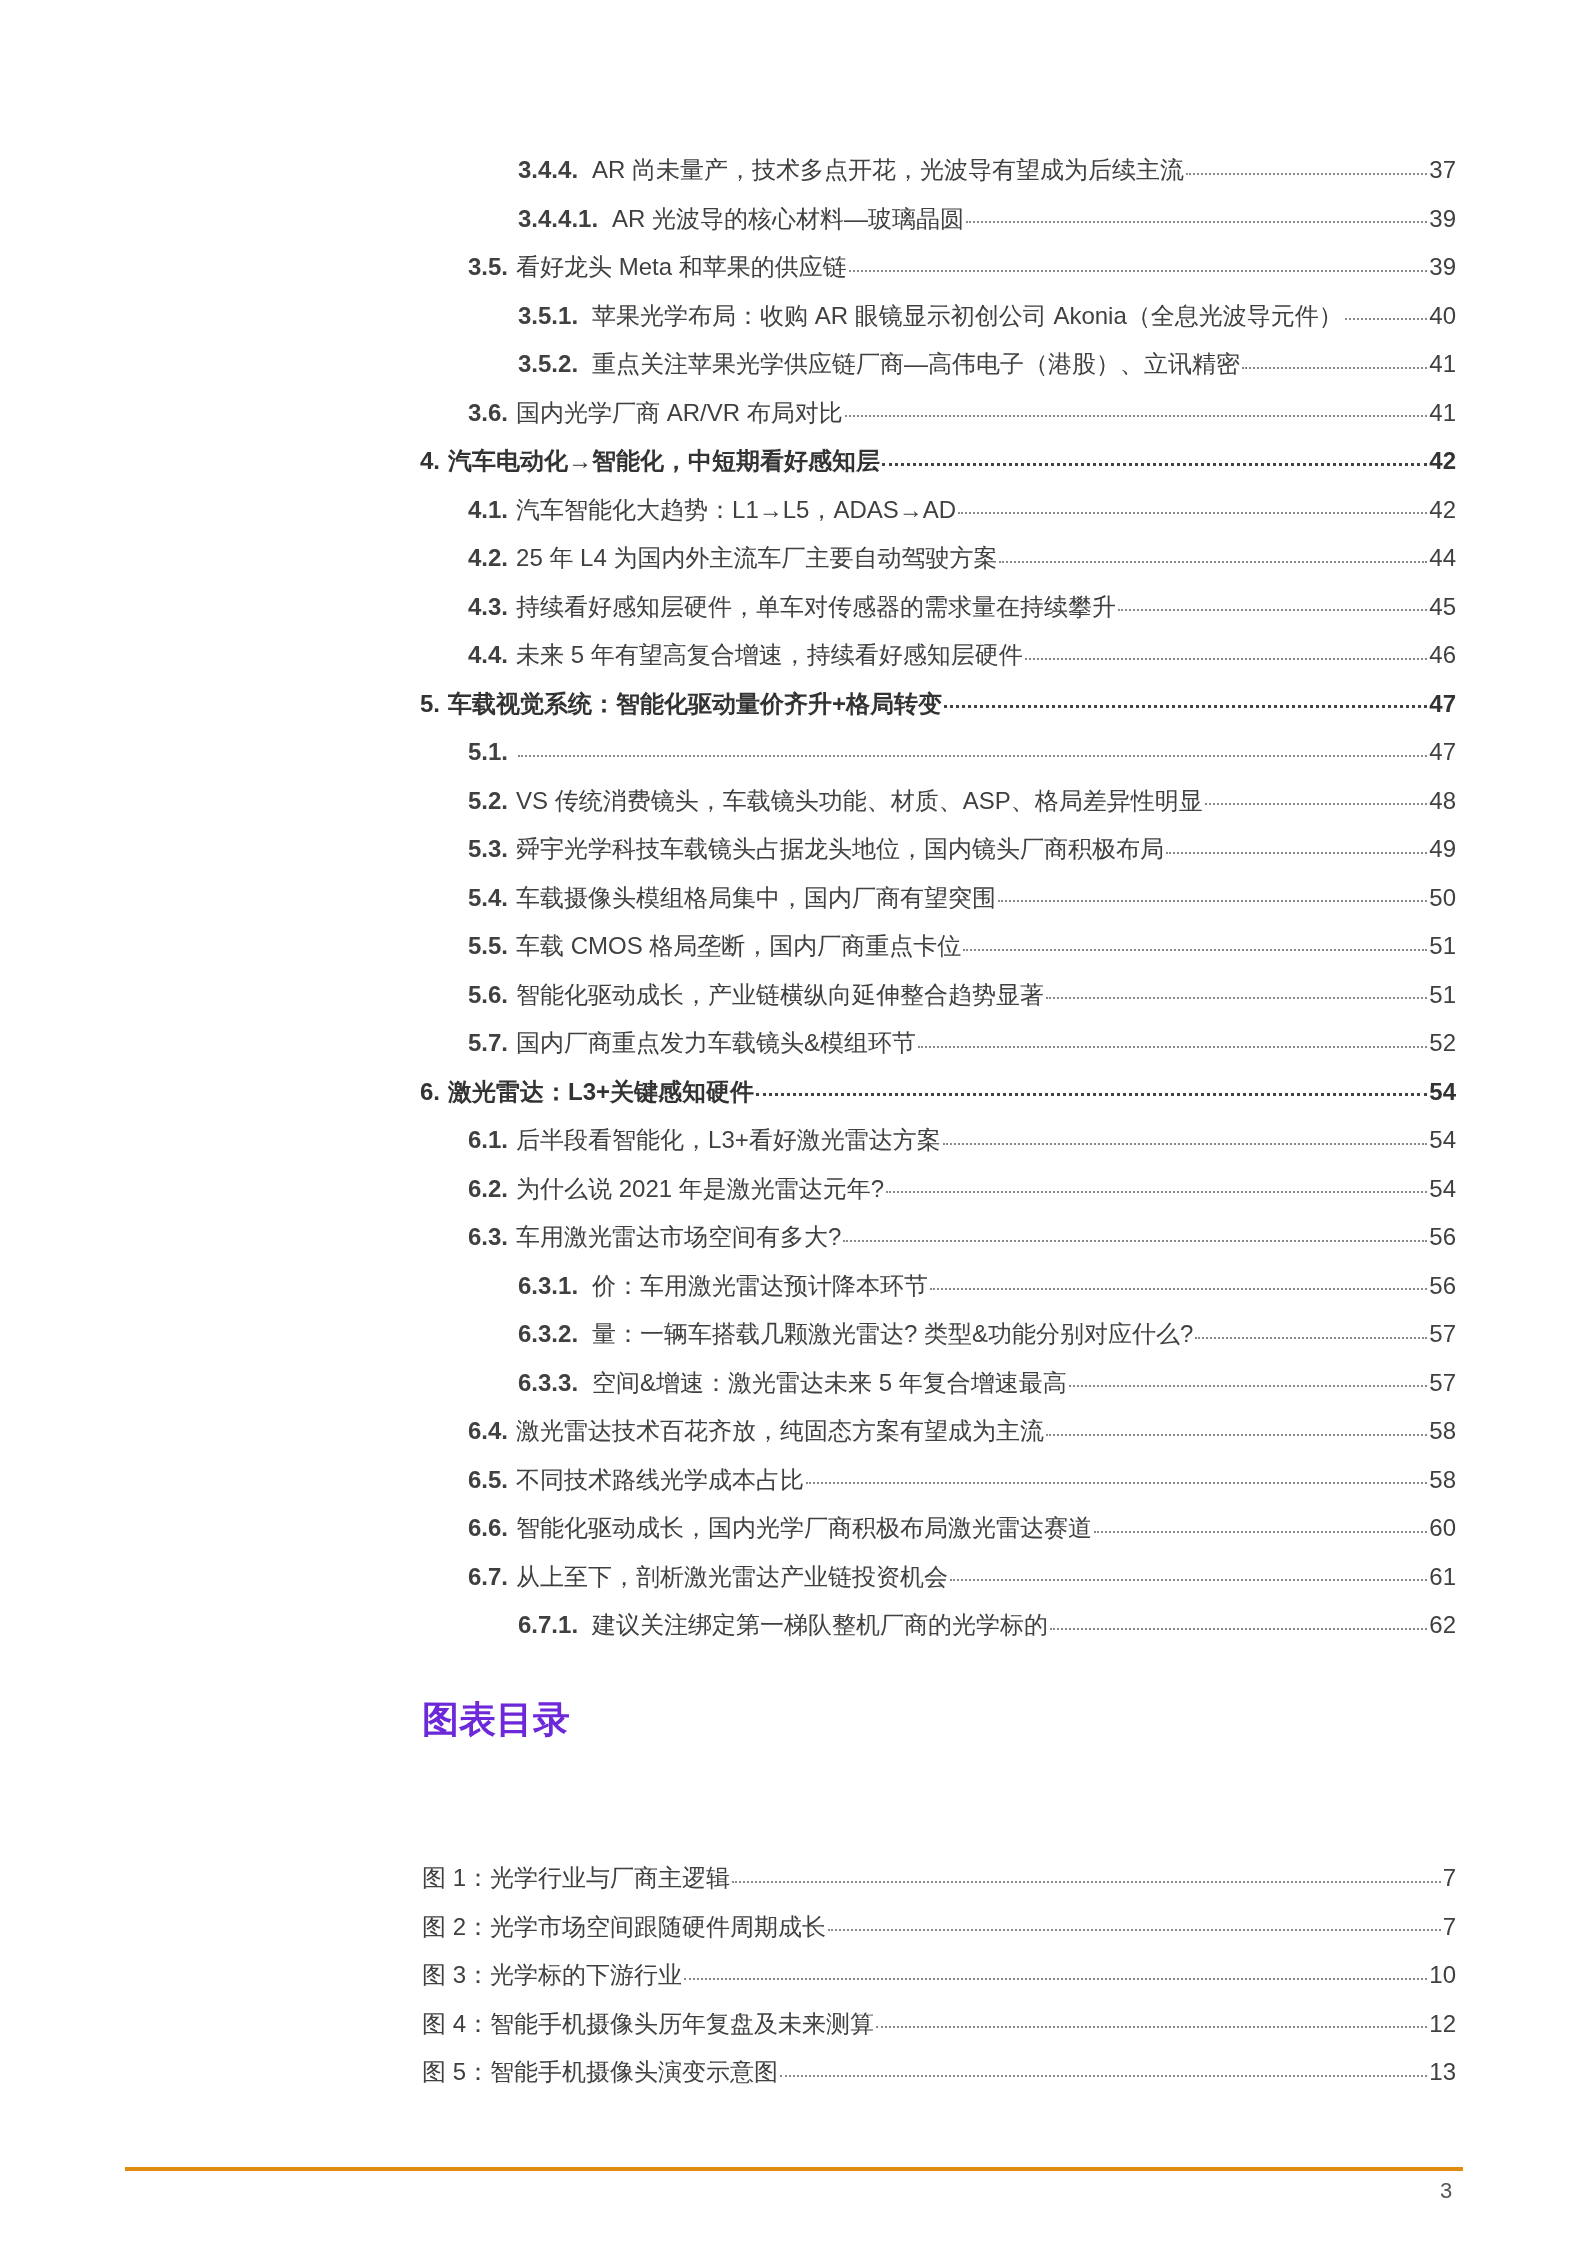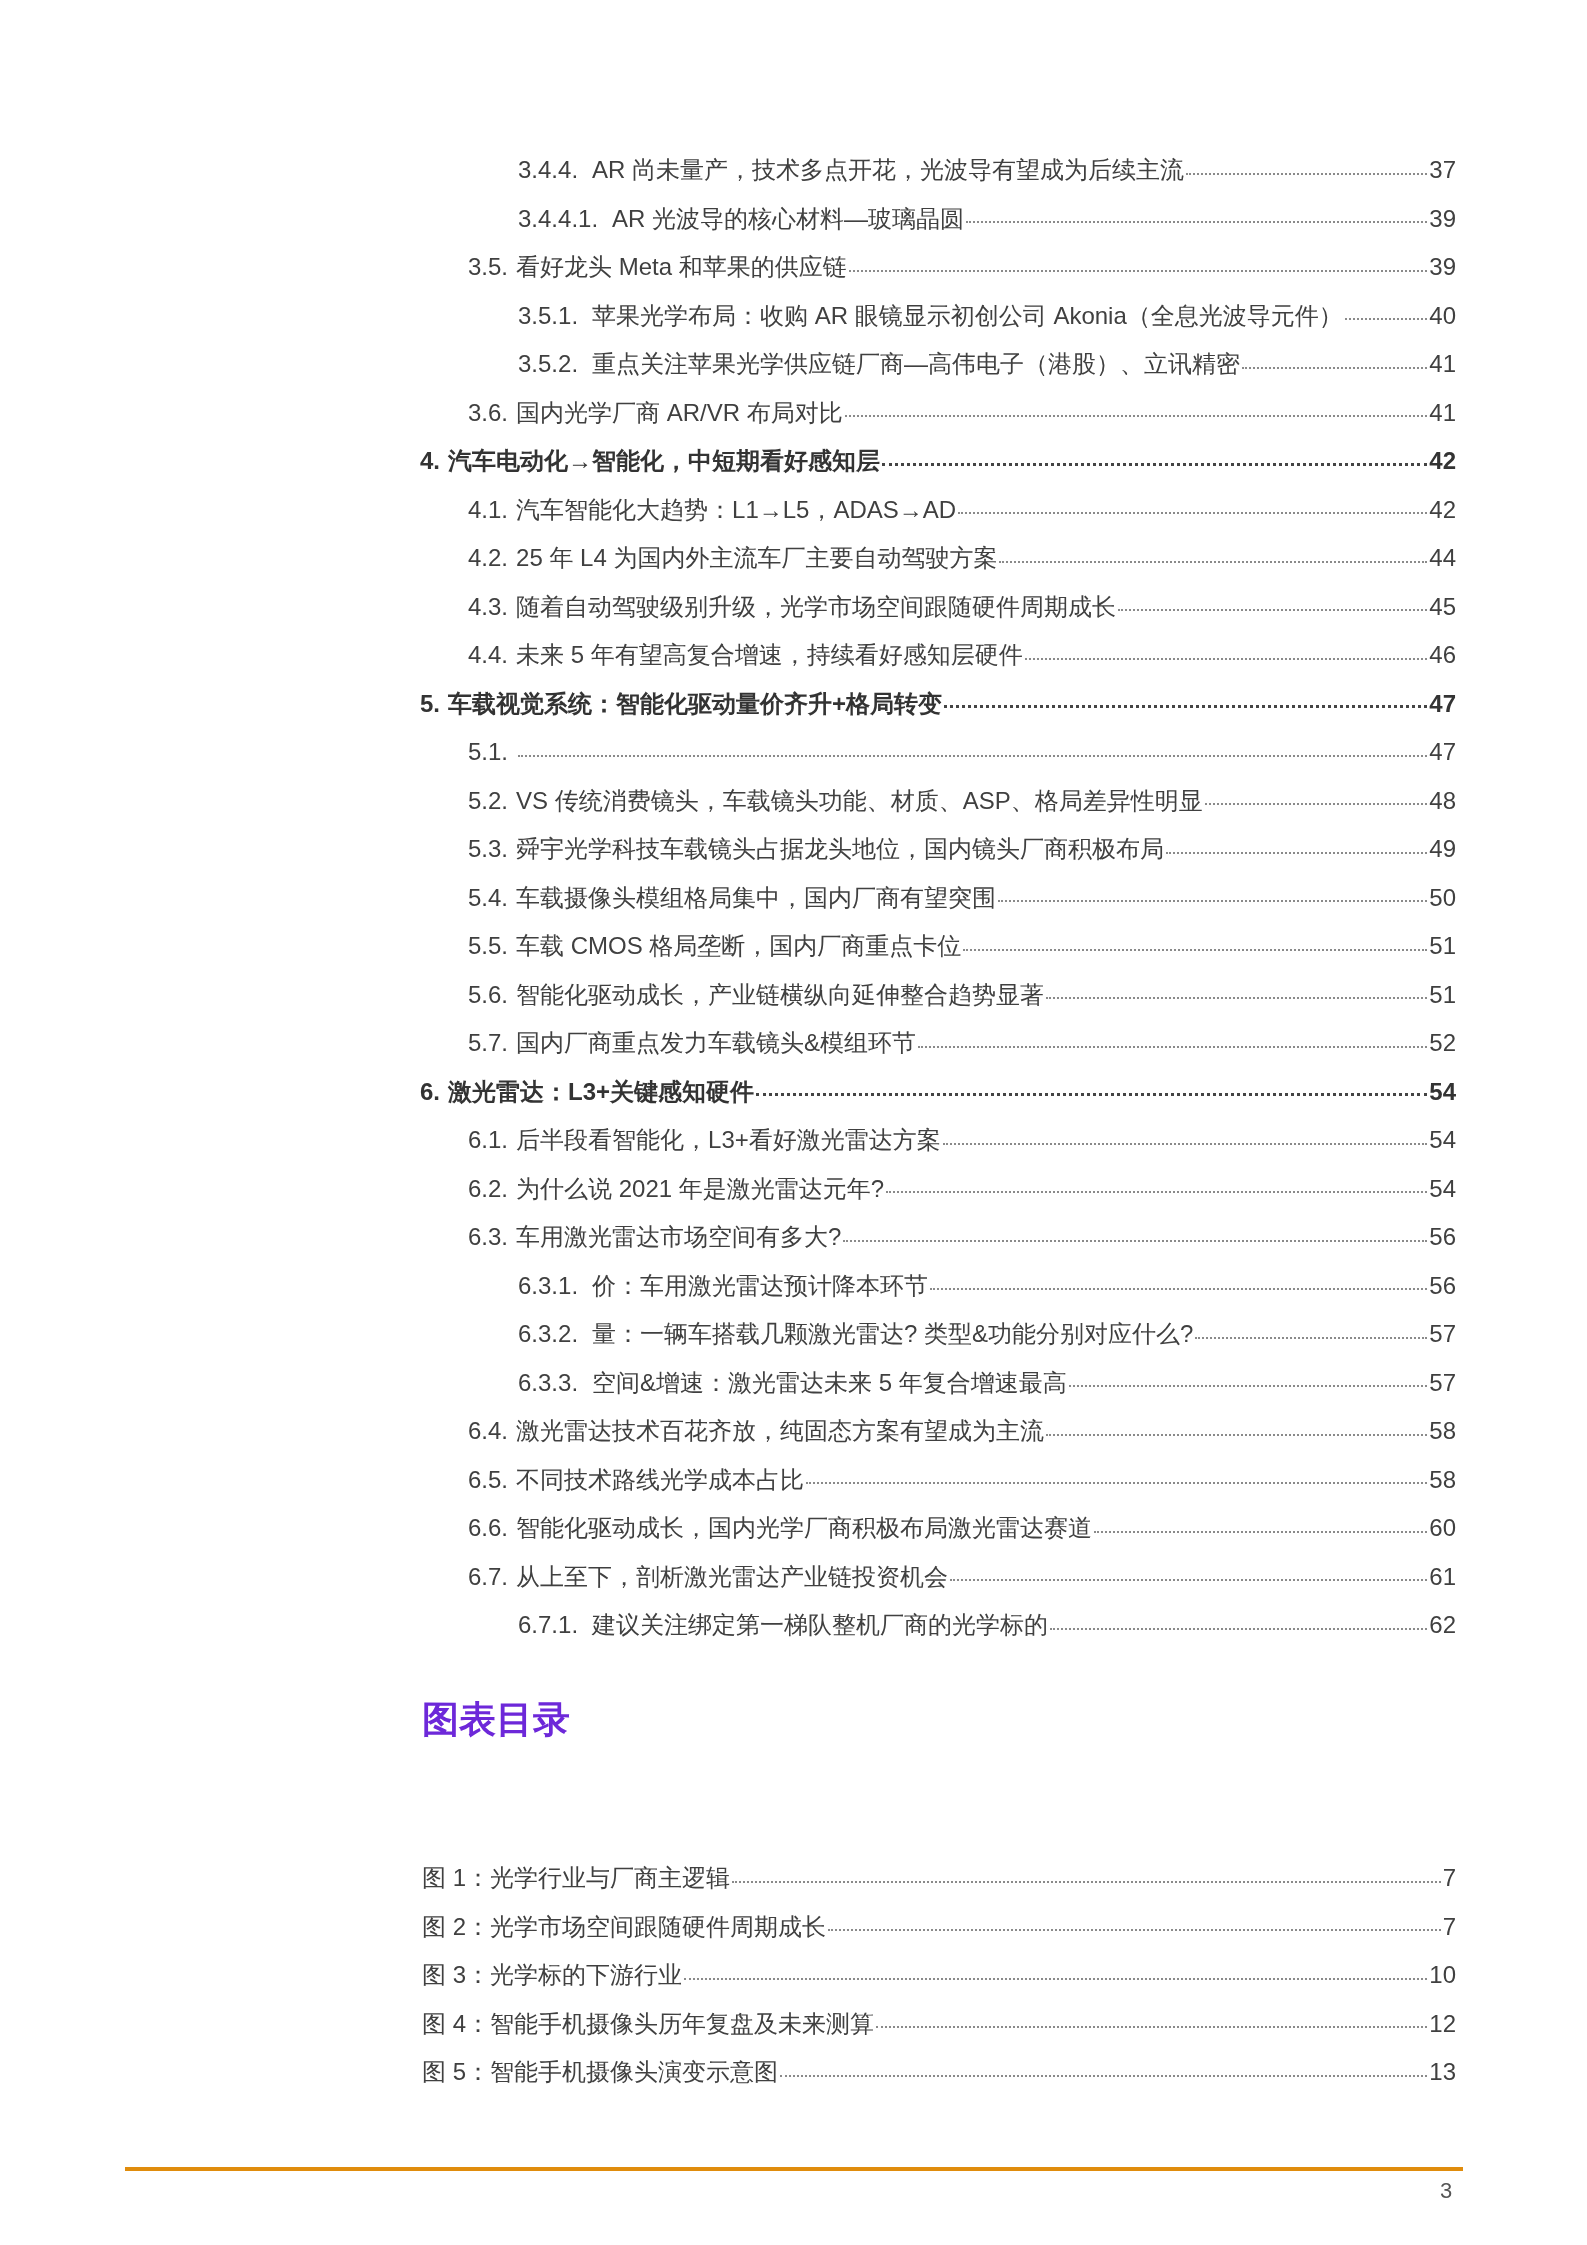--- a/index.html
+++ b/index.html
@@ -3,21 +3,21 @@
 <meta charset="utf-8">
 <style>
   html, body { margin: 0; padding: 0; background: #ffffff; }
   body { width: 1587px; height: 2245px; position: relative; overflow: hidden;
          font-family: "Liberation Sans", "DejaVu Sans", sans-serif; color: #404040; }
   .toc { position: absolute; left: 420px; top: 146px; width: 1036px; }
   .row { display: flex; align-items: baseline; height: 48.5px; font-size: 24px; line-height: 48.5px; white-space: nowrap; }
   .row.l1 { padding-left: 0; font-weight: bold; color: #333; }
   .row.l2 { padding-left: 48px; justify-content: flex-end; }
   .row.l3 { padding-left: 98px; }
-  .num { margin-right: 8px; }
+  .num { margin-right: 8px; font-weight: bold; }
   .l3 .num { margin-right: 14px; }
   .title { flex: 0 0 auto; }
   .dots { flex: 1 1 auto; overflow: hidden; margin: 0 2px; position: relative; top: -6px;
           border-bottom: 2px dotted #8a8a8a; height: 1px; align-self: flex-end; margin-bottom: 14px; }
   .l1 .dots { border-bottom: 3px dotted #444; }
   .page { flex: 0 0 auto; }
   .fig-heading { position: absolute; left: 422px; top: 1695px; font-size: 37px; font-weight: bold; color: #6d28d9; }
   .figs { position: absolute; left: 422px; top: 1854px; width: 1034px; }
   .figs .row { padding-left: 0; }
   .footer-rule { position: absolute; left: 125px; top: 2167px; width: 1338px; height: 4px; background: #e08c0c; }
@@ -76,21 +76,21 @@
       <span class="page">42</span>
     </div>
     <div class="row l2">
       <span class="num">4.2.</span>
       <span class="title">25 年 L4 为国内外主流车厂主要自动驾驶方案</span>
       <span class="dots"></span>
       <span class="page">44</span>
     </div>
     <div class="row l2">
       <span class="num">4.3.</span>
-      <span class="title">随着自动驾驶级别升级，光学市场空间跟随硬件周期成长</span>
+      <span class="title">持续看好感知层硬件，单车对传感器的需求量在持续攀升</span>
       <span class="dots"></span>
       <span class="page">45</span>
     </div>
     <div class="row l2">
       <span class="num">4.4.</span>
       <span class="title">未来 5 年有望高复合增速，持续看好感知层硬件</span>
       <span class="dots"></span>
       <span class="page">46</span>
     </div>
     <div class="row l1">

